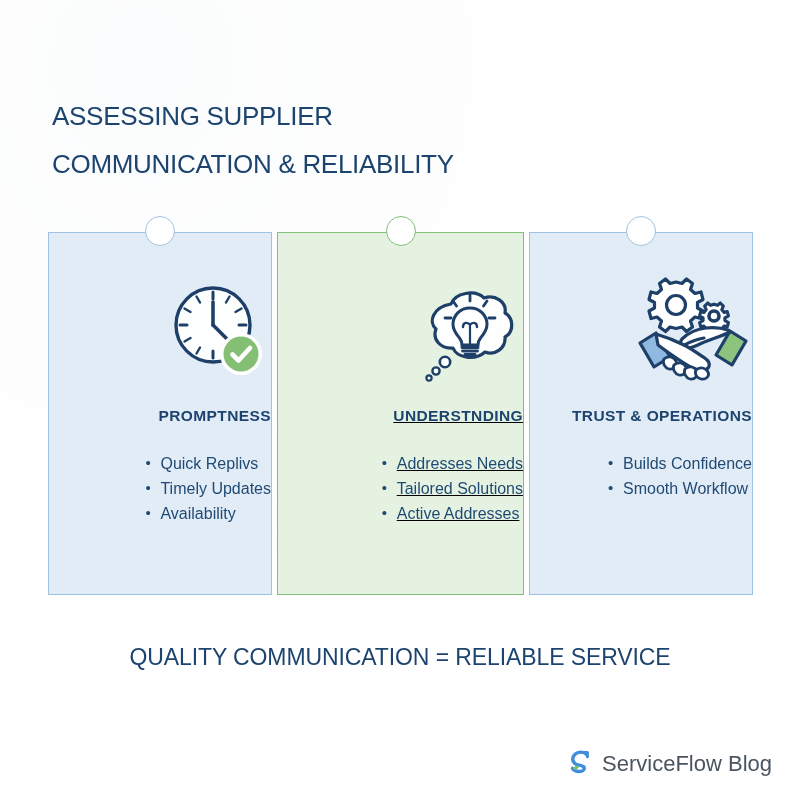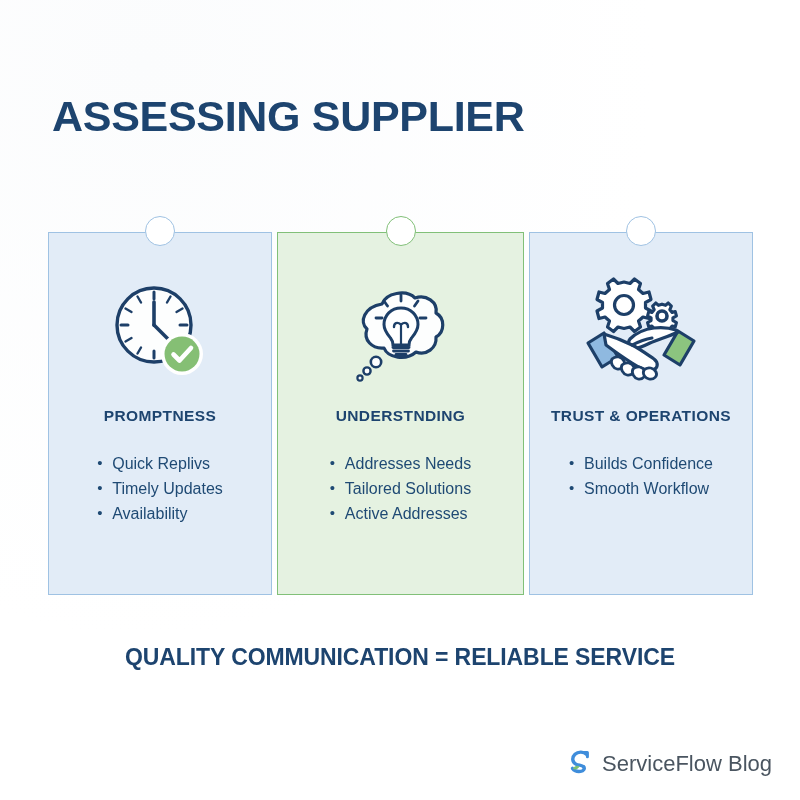--- a/index.html
+++ b/index.html
@@ -25,22 +25,22 @@
   }
 
   
   .title-block {
     position: absolute;
     left: 52px;
     top: 92px;
     width: 700px;
   }
   .title-line {
-    font-size: 43px;
-    font-weight: bold;
+    font-size: 26px;
+    font-weight: normal;
     color: #1d446f;
     letter-spacing: -0.3px;
     line-height: 48px;
     white-space: nowrap;
   }
 
   
   .cards {
     position: absolute;
     left: 48px;
@@ -52,26 +52,27 @@
   }
   .card {
     position: relative;
     width: 224px;
     height: 363px;
     box-sizing: border-box;
     border: 1.5px solid #9fc2e3;
     background: #e2ecf7;
     display: flex;
     flex-direction: column;
-    align-items: center;
+    align-items: flex-end;
   }
   .card.green {
     border-color: #81c078;
     background: #e5f2e1;
     width: 247px;
+    text-decoration: underline;
   }
 
   .card-dot {
     position: absolute;
     top: -17px;
     left: 50%;
     transform: translateX(-50%);
     width: 30px;
     height: 30px;
     border-radius: 50%;
@@ -124,21 +125,21 @@
   }
 
   
   .tagline {
     position: absolute;
     left: 0;
     right: 0;
     top: 644px;
     text-align: center;
     font-size: 23px;
-    font-weight: bold;
+    font-weight: normal;
     color: #1d446f;
     letter-spacing: -0.1px;
   }
 
   
   .brand {
     position: absolute;
     right: 28px;
     top: 748px;
     display: flex;
@@ -151,20 +152,21 @@
     font-weight: normal;
   }
 </style>
 </head>
 <body>
 
 <div id="infographic">
 
   <div class="title-block">
     <div class="title-line">ASSESSING SUPPLIER</div>
+    <div class="title-line">COMMUNICATION &amp; RELIABILITY</div>
   </div>
 
   <div class="cards">
 
     <div class="card">
       <span class="card-dot"></span>
 
       <div class="icon-wrap">
         <svg width="104" height="104" viewBox="0 0 104 104" aria-hidden="true">
           <circle cx="46" cy="46" r="37" fill="#fdfefe" stroke="#1d3f68" stroke-width="3.4"></circle>

